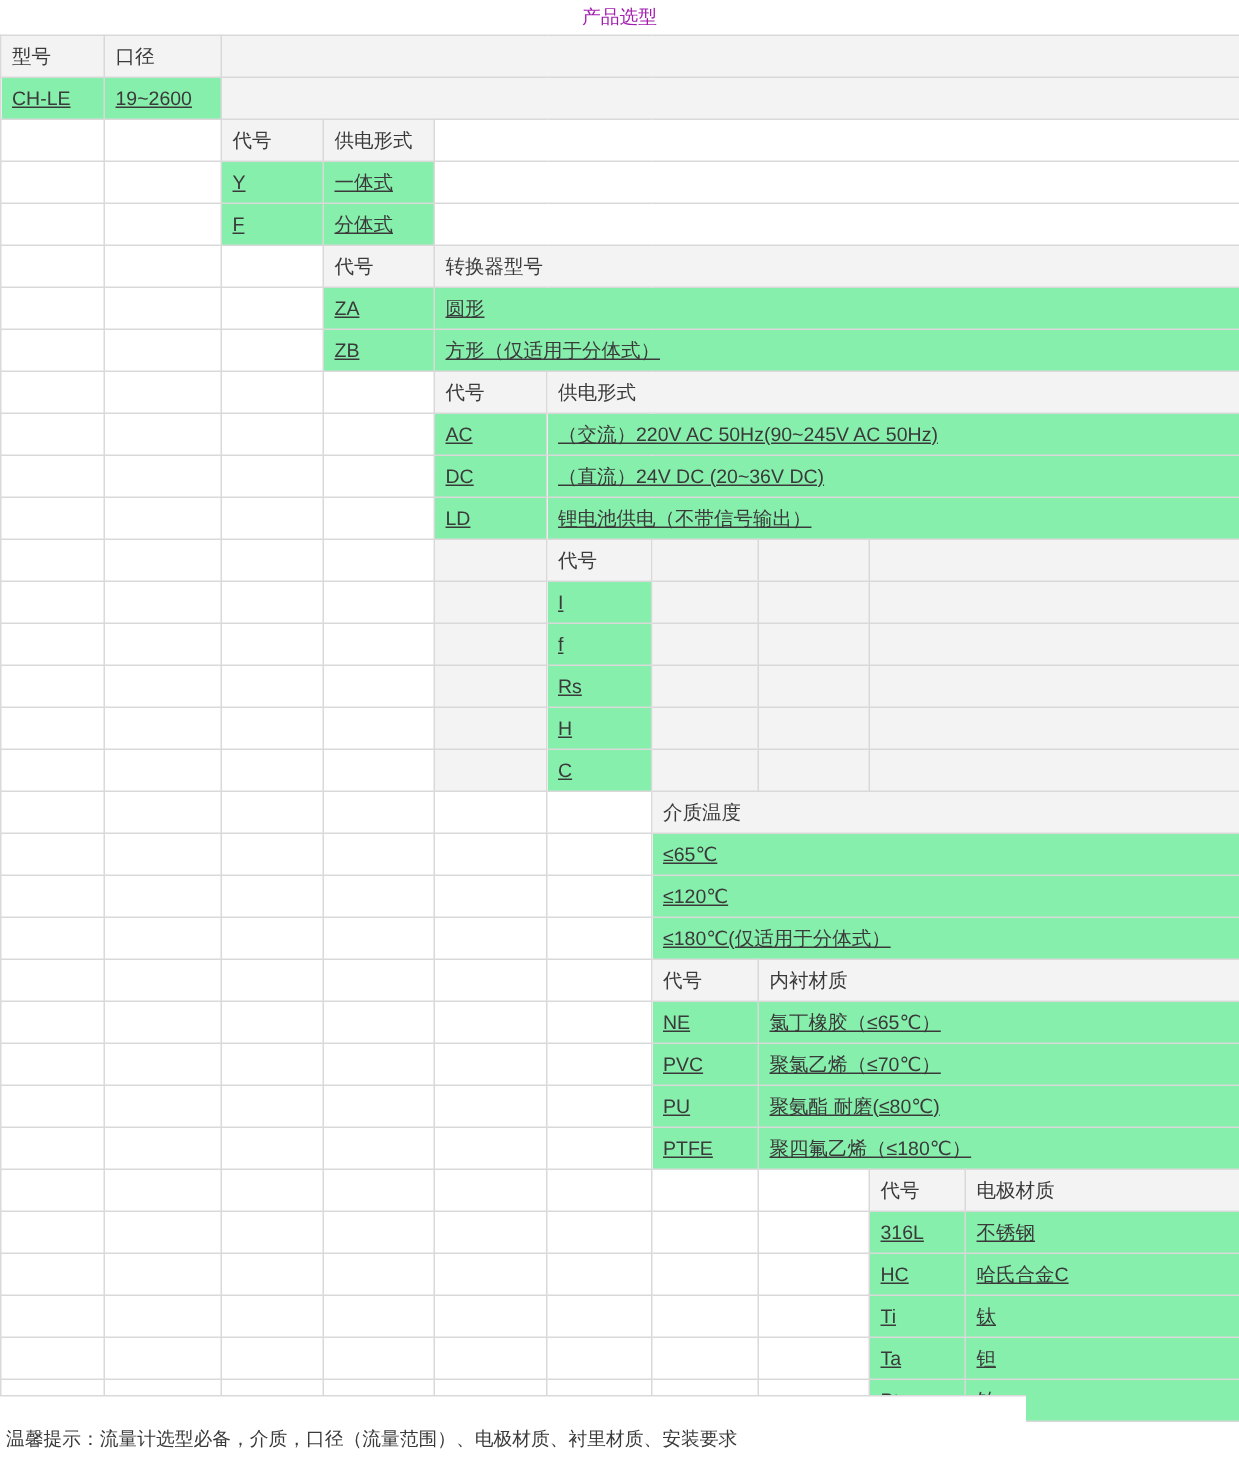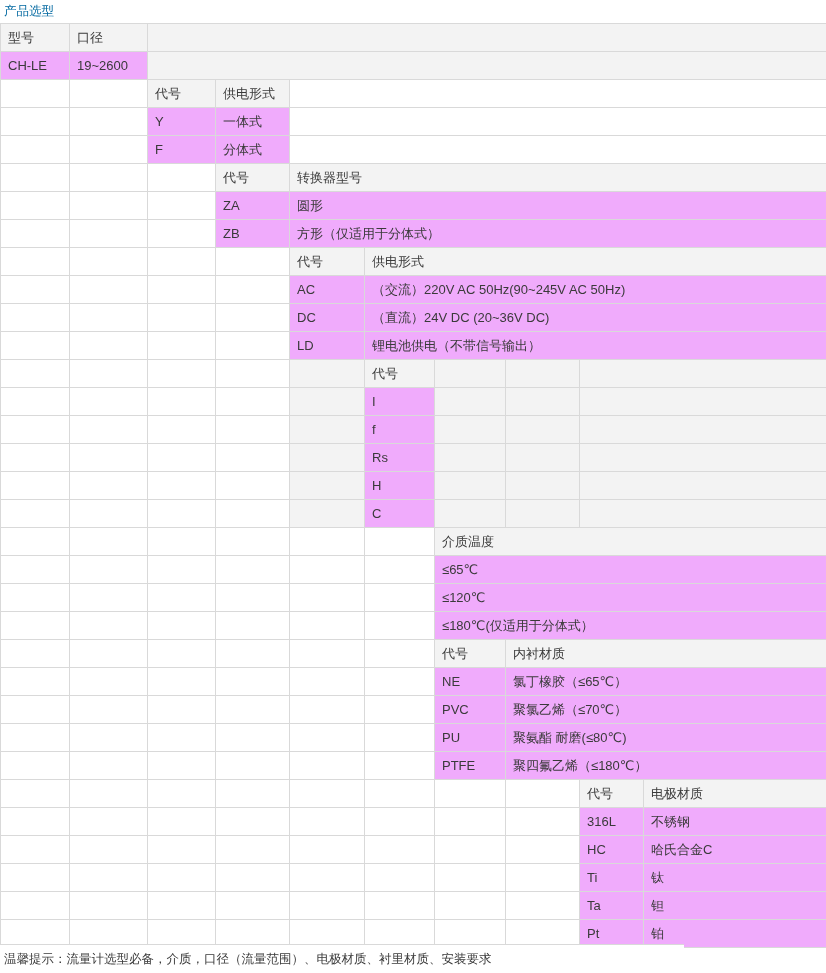--- a/index.html
+++ b/index.html
@@ -11,23 +11,24 @@
     width: 826px;
     height: 973px;
     font-family: "Liberation Sans", "DejaVu Sans", sans-serif;
     font-size: 13px;
     color: #333333;
     position: relative;
     overflow: hidden;
   }
   .page-title {
     font-size: 12.5px;
-    color: #0369a1;
+    color: #a21caf;
     padding: 4px 4px 5px 4px;
     line-height: 14px;
+    text-align: center;
   }
   table.spec {
     border-collapse: collapse;
     width: 826px;
     table-layout: fixed;
   }
   table.spec td {
     border: 1px solid #d9d9d9;
     height: 27px;
     padding: 0 7px;
@@ -45,34 +46,35 @@
     border-top: none;
     border-bottom: none;
   }
   td.empty-cell {
     background: #f3f3f3;
   }
   td.shade {
     background: #f3f3f3;
   }
   td.plain {
-    background: #f0abfc;
+    background: #86efac;
+    text-decoration: underline;
   }
   td.nofill {
     background: transparent;
     border: none;
   }
   .tip {
     position: absolute;
     left: 0;
     bottom: 0;
     width: 684px;
     box-sizing: border-box;
     border-top: 1px solid #d9d9d9;
-    padding: 6px 4px 6px 4px;
+    padding: 20px 4px 6px 4px;
     font-size: 12.5px;
     color: #3a3a3a;
     background: #ffffff;
     line-height: 16px;
   }
 </style>
 </head>
 <body>
 
 <div class="page-title">产品选型</div>

